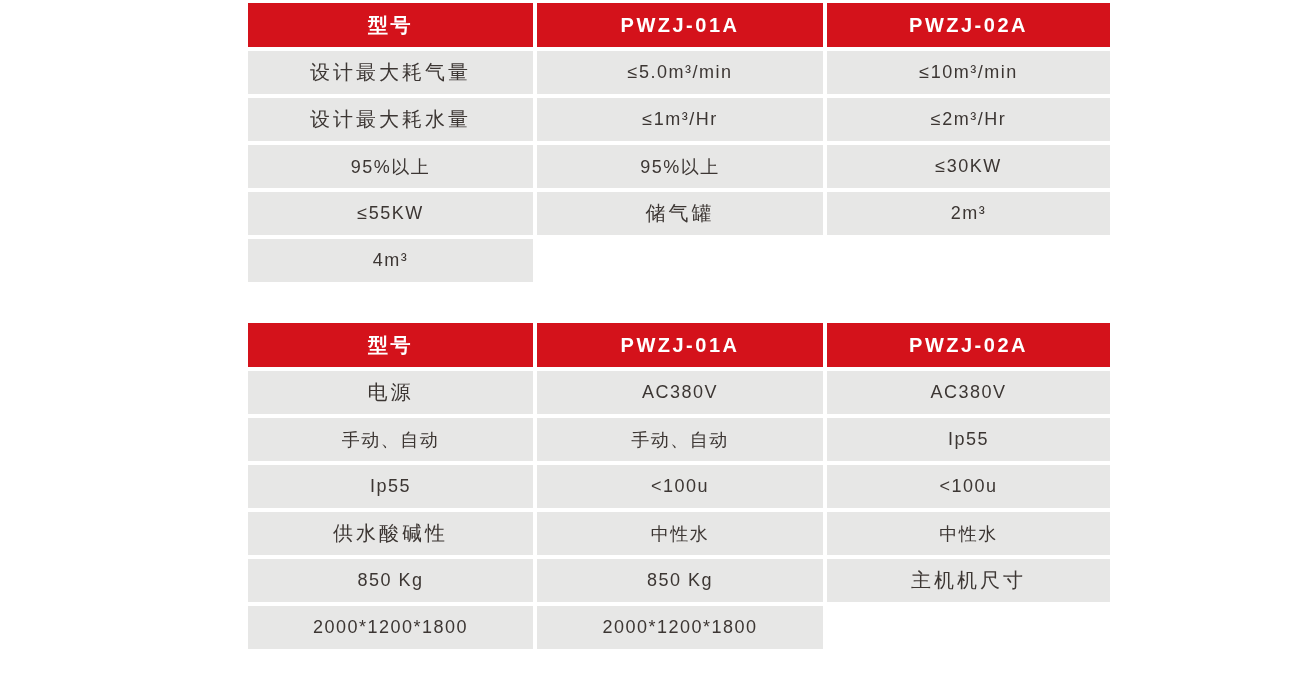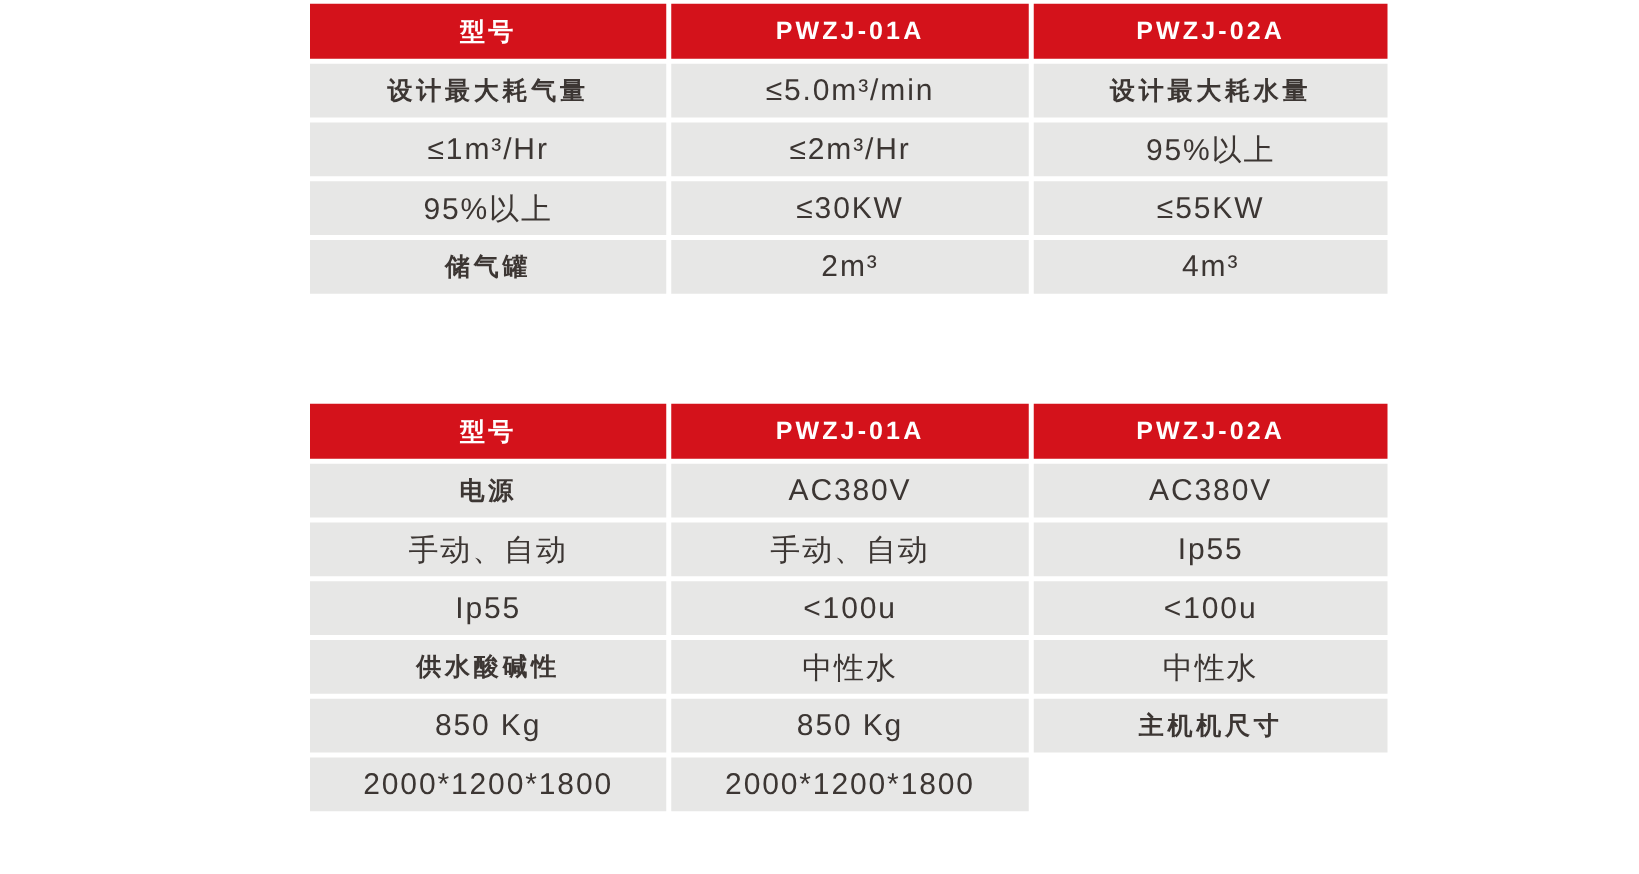--- a/index.html
+++ b/index.html
@@ -38,40 +38,41 @@
   .header-cell {
     background: var(--header-bg, #d4121b);
     color: var(--header-fg, #ffffff);
     font-size: 20px;
     font-weight: 700;
     letter-spacing: 2.5px;
   }
   .data-cell {
     background: var(--cell-bg, #e7e7e6);
     color: var(--cell-fg, #3c3633);
-    font-size: 24px;
+    font-size: 18px;
     font-weight: 400;
     letter-spacing: 1.5px;
   }
   .row-label {
-    font-weight: 700;
+    font-weight: 400;
     font-size: 20px;
     letter-spacing: 3px;
   }
 </style>
 </head>
 <body>
 
 <div class="page">
   <section class="spec-table" id="table-0" style="top: 3px;">
       <div class="cell header-cell">型号</div>
       <div class="cell header-cell">PWZJ-01A</div>
       <div class="cell header-cell">PWZJ-02A</div>
       <div class="cell data-cell row-label">设计最大耗气量</div>
       <div class="cell data-cell">≤5.0m³/min</div>
+      <div class="cell data-cell">≤10m³/min</div>
       <div class="cell data-cell row-label">设计最大耗水量</div>
       <div class="cell data-cell">≤1m³/Hr</div>
       <div class="cell data-cell">≤2m³/Hr</div>
       <div class="cell data-cell">95%以上</div>
       <div class="cell data-cell">95%以上</div>
       <div class="cell data-cell">≤30KW</div>
       <div class="cell data-cell">≤55KW</div>
       <div class="cell data-cell row-label">储气罐</div>
       <div class="cell data-cell">2m³</div>
       <div class="cell data-cell">4m³</div>

